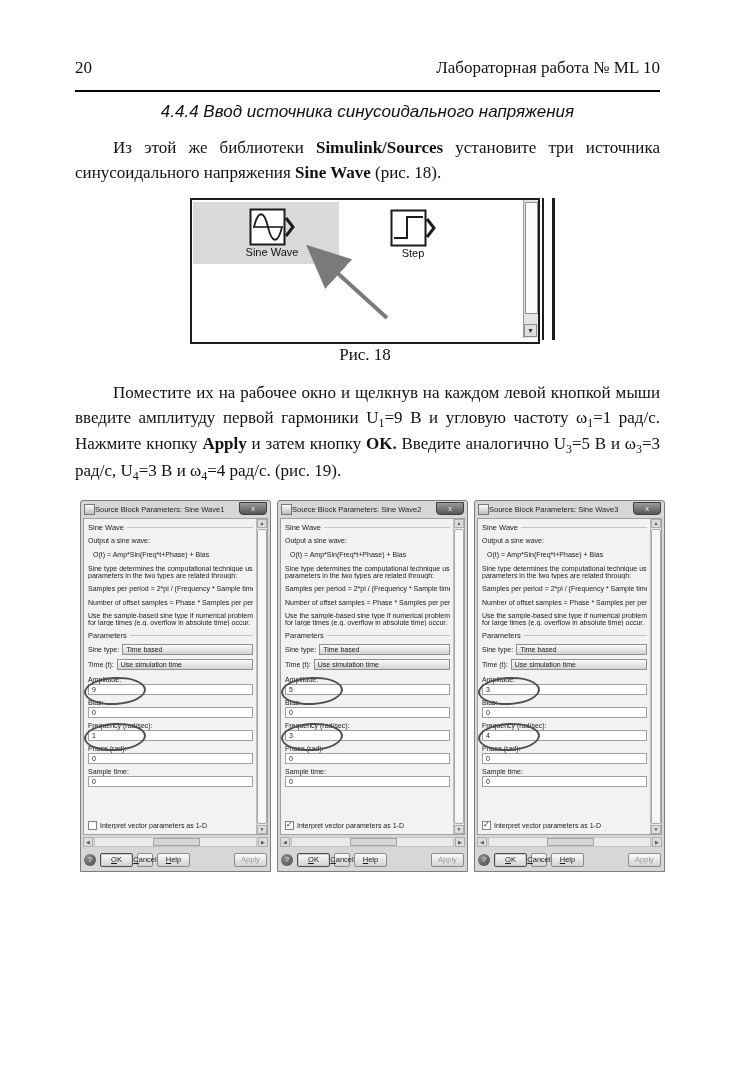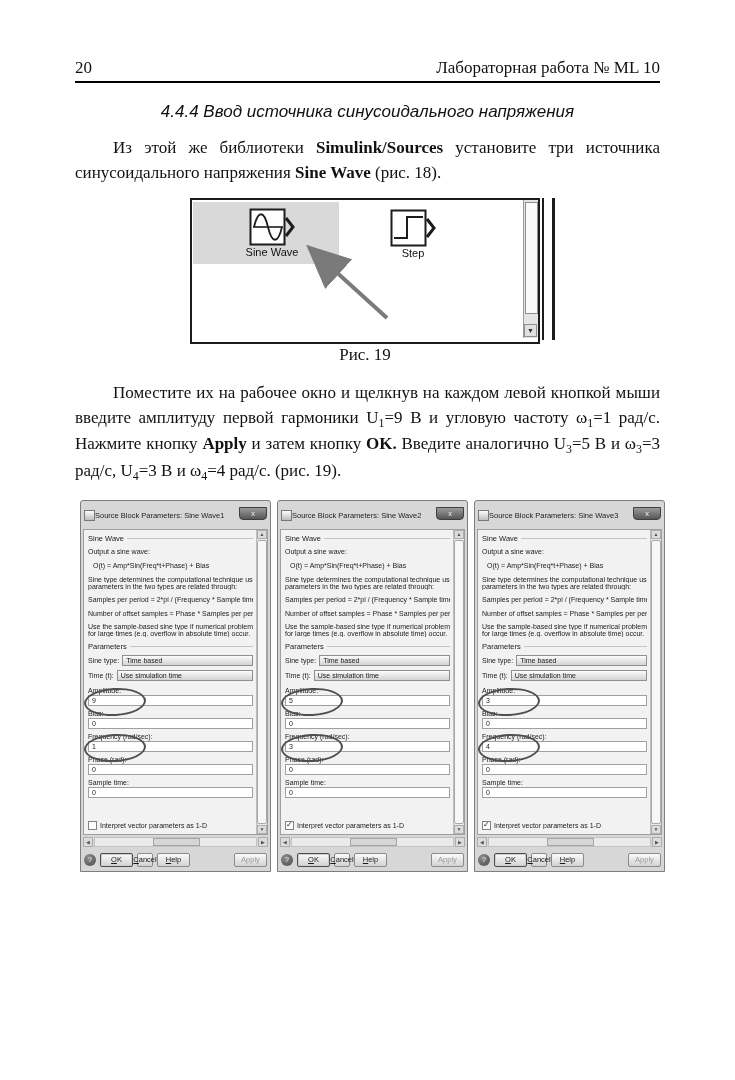--- a/index.html
+++ b/index.html
@@ -1,21 +1,21 @@
 <!DOCTYPE html>
 <html><head>
 <meta charset="utf-8">
 <style>
   html,body{margin:0;padding:0;background:#fff;}
   .page{position:relative;width:735px;height:1080px;background:#ffffff;margin:0 auto;
         font-family:"Liberation Serif",serif;color:#111;overflow:hidden;}
 
   
   .hdr{position:absolute;left:75px;top:58px;width:585px;display:flex;justify-content:space-between;
-       align-items:flex-end;border-bottom:2px solid #000;padding-bottom:3px;font-size:17px;}
+       align-items:flex-end;border-bottom:2px solid #000;padding-bottom:12px;font-size:17px;}
 
   
   .sect{position:absolute;left:75px;top:102px;width:585px;text-align:center;
         font-family:"Liberation Sans",sans-serif;font-weight:normal;font-style:italic;font-size:17px;}
   .para{position:absolute;left:75px;width:585px;font-size:17px;line-height:1.45;
         text-align:justify;text-indent:38px;}
   .para sub{font-size:70%;}
   #p1{top:136px;}
   #p2{top:381px;}
 
@@ -33,21 +33,21 @@
              font-size:7px;line-height:12px;text-align:center;color:#333;box-sizing:border-box;}
   .fig-cap{position:absolute;font-size:17px;}
   #cap18{left:190px;top:345px;width:350px;text-align:center;}
   #cap19{left:80px;top:879px;width:582px;text-align:center;}
 
   
   .fig19{position:absolute;left:80px;top:500px;display:flex;gap:6px;}
   .dlg{width:191px;height:372px;box-sizing:border-box;background:#d7d7d7;border:1px solid #7e7e7e;
        border-radius:3px 3px 0 0;display:flex;flex-direction:column;
        font-family:"Liberation Sans",sans-serif;font-size:7px;color:#1a1a1a;padding:0 2px 2px 2px;}
-  .tbar{height:28px;display:flex;align-items:center;gap:0;padding:0 1px;}
+  .tbar{height:17px;display:flex;align-items:center;gap:0;padding:0 1px;}
   .tbar-ic{width:9px;height:9px;background:linear-gradient(#fdfdfd,#bdbdbd);border:1px solid #787878;flex:0 0 auto;}
   .tbar-title{flex:1;font-size:7.5px;white-space:nowrap;overflow:hidden;color:#222;}
   .tbar-x{width:28px;height:13px;margin-top:-3px;background:linear-gradient(#9a9a9a,#565656);
           border:1px solid #3f3f3f;border-radius:0 0 4px 4px;color:#f2f2f2;font-size:7.5px;
           line-height:12px;text-align:center;box-sizing:border-box;}
   .dbody{flex:1;background:#f2f2f2;border:1px solid #9f9f9f;display:flex;overflow:hidden;}
   .dcontent{flex:1;padding:3px 3px 2px 4px;display:flex;flex-direction:column;overflow:hidden;}
   .clip{white-space:nowrap;overflow:hidden;}
   .grp{display:flex;align-items:center;gap:3px;font-size:7.5px;margin:1px 0 4px;}
   .grp::after{content:"";flex:1;border-top:1px solid #c4c4c4;}
@@ -133,21 +133,21 @@
       </svg>
 
       <div class="lib-scroll">
         <div class="lib-thumb"></div>
         <div class="lib-sdown">▼</div>
       </div>
     </div>
     <div class="edge-line1"></div>
     <div class="edge-line2"></div>
   </div>
-  <div class="fig-cap" id="cap18">Рис. 19</div>
+  <div class="fig-cap" id="cap18">Рис. 18</div>
 
   <div class="para" id="p2"><span>Поместите их на рабочее окно и щелкнув на каждом левой кнопкой мыши введите амплитуду первой гармоники U</span><sub>1</sub><span>=9 В и угловую частоту ω</span><sub>1</sub><span>=1 рад/с. Нажмите кнопку </span><b>Apply</b><span> и затем кнопку </span><b>OK.</b><span> Введите аналогично U</span><sub>3</sub><span>=5 В и ω</span><sub>3</sub><span>=3 рад/с, U</span><sub>4</sub><span>=3 В и ω</span><sub>4</sub><span>=4 рад/с. (рис. 19).</span></div>
 
   <div class="fig19" id="fig19-row">
   <div class="dlg">
     <div class="tbar">
       <div class="tbar-ic"></div>
       <div class="tbar-title">Source Block Parameters: Sine Wave1</div>
       <div class="tbar-x">x</div>
     </div>

